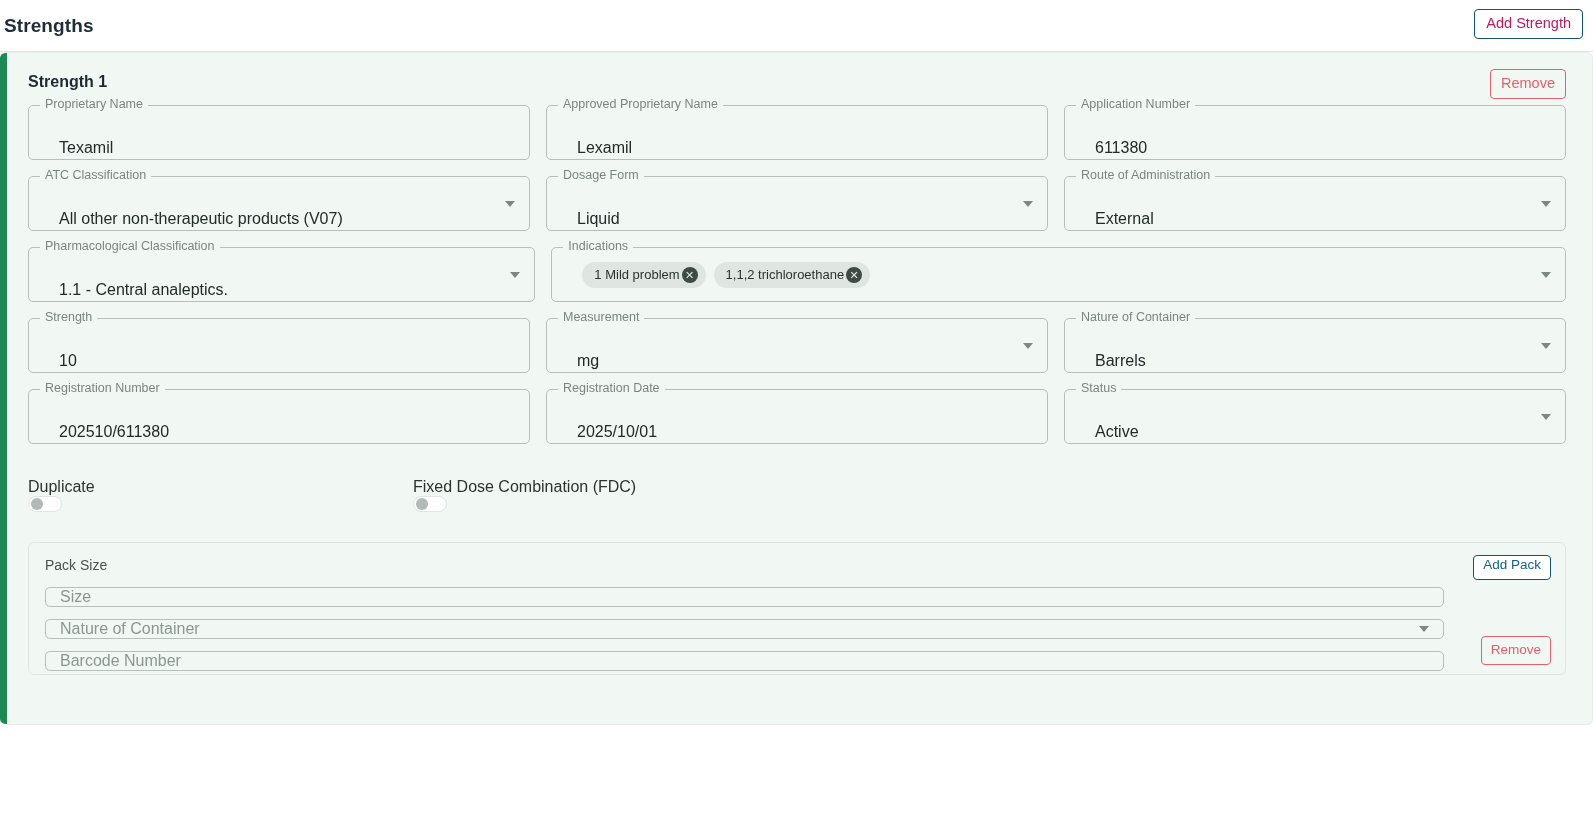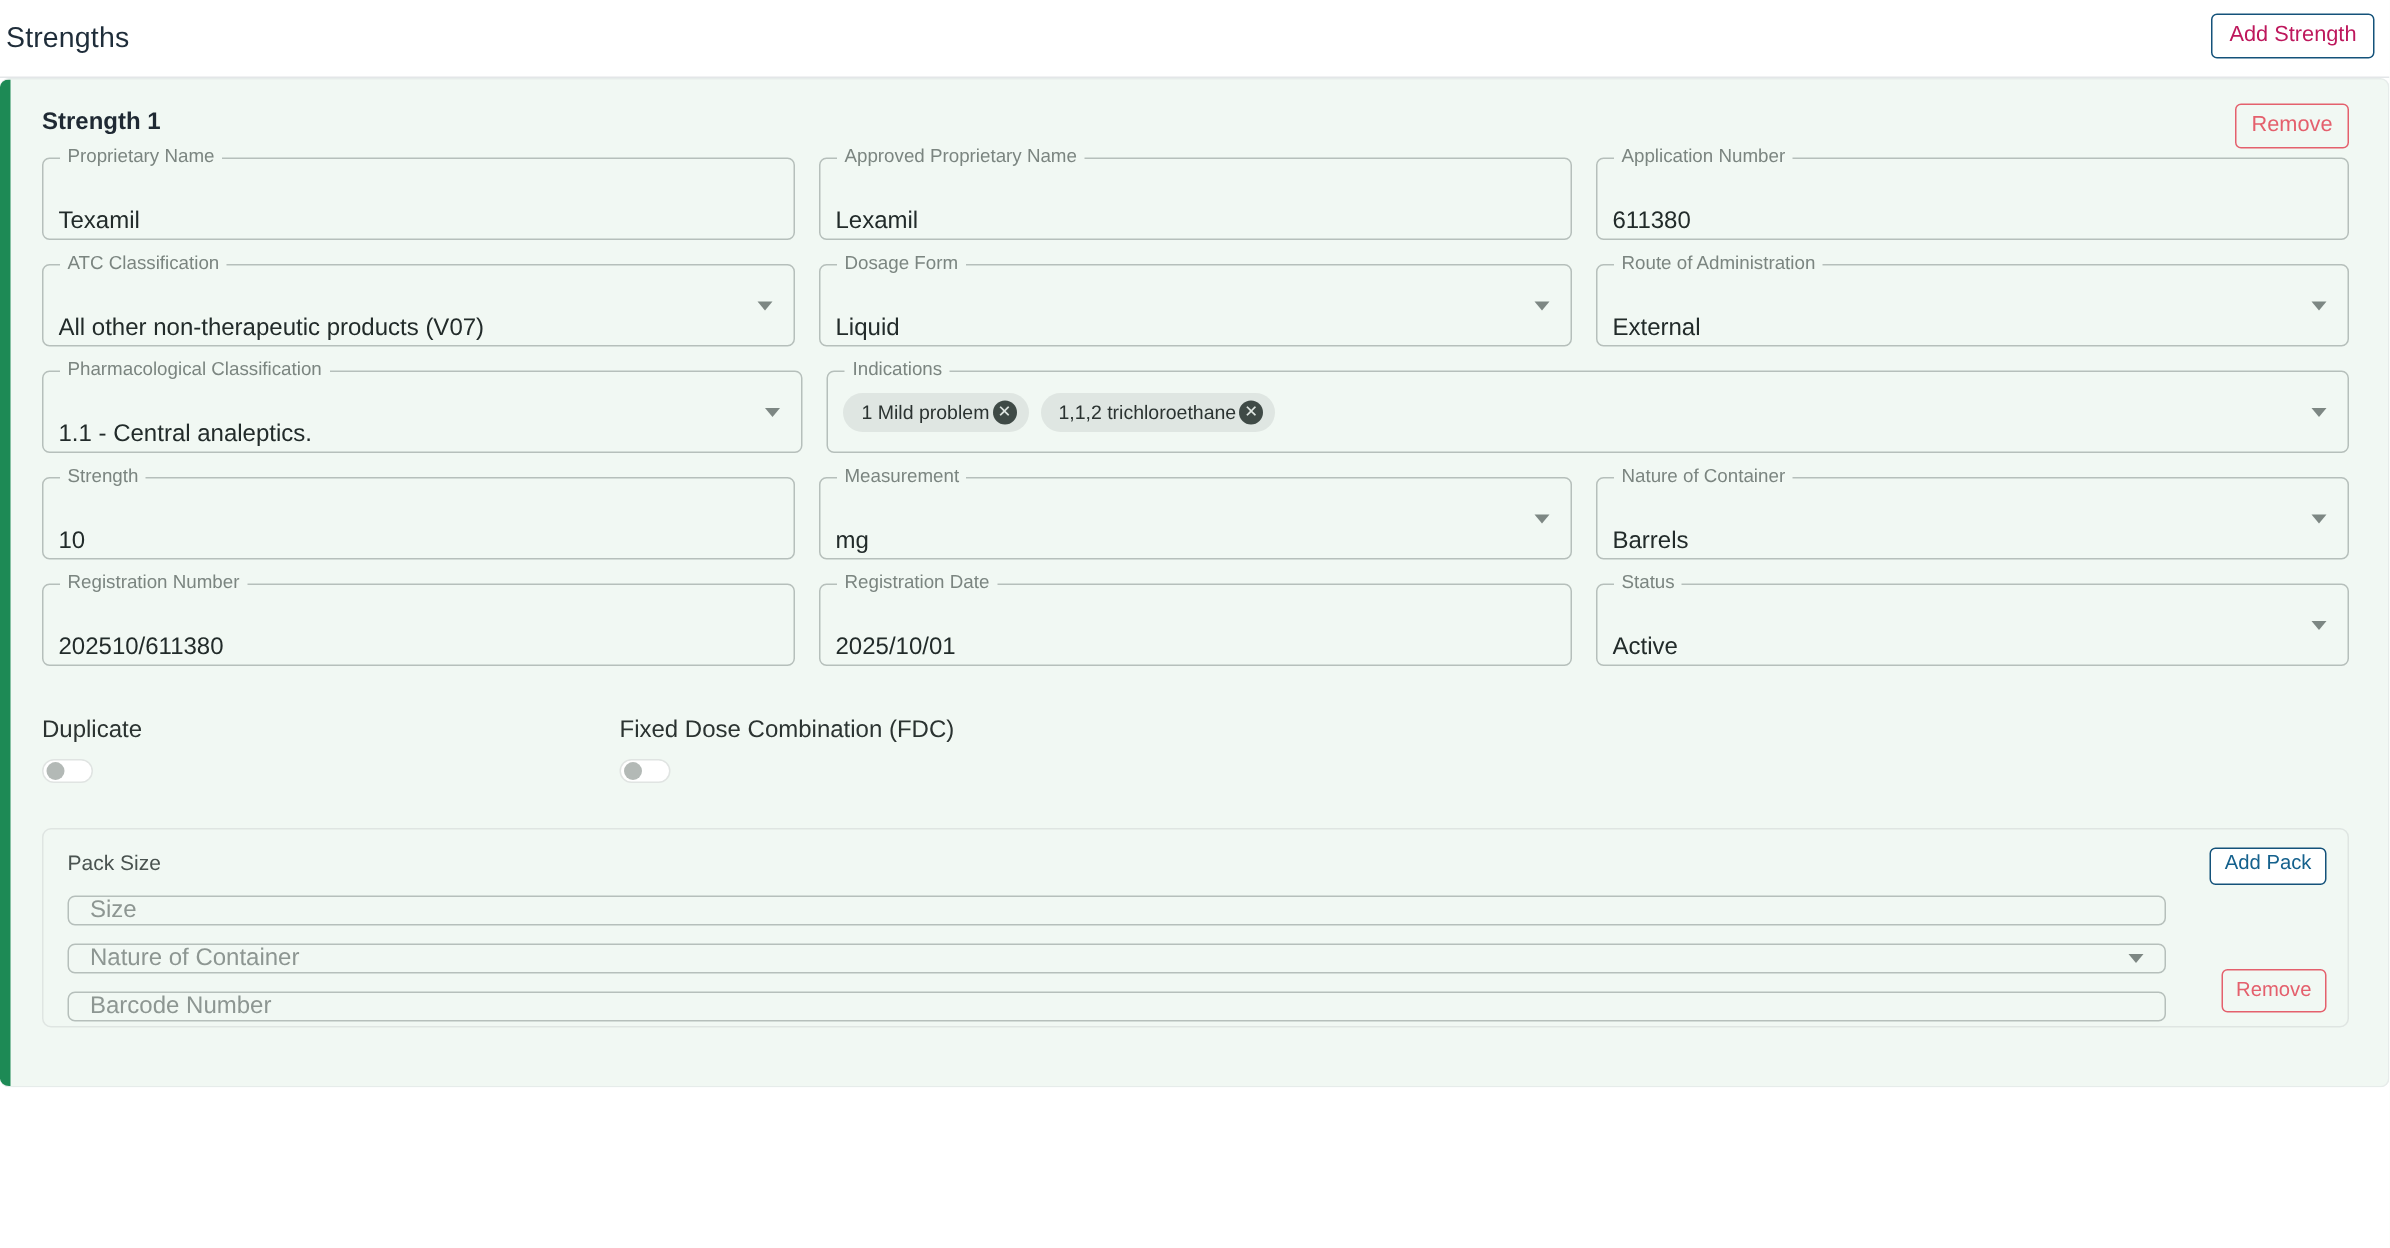--- a/index.html
+++ b/index.html
@@ -17,21 +17,21 @@
     height: 52px;
     background: #ffffff;
     border-bottom: 1px solid #e3e6e8;
     display: flex;
     align-items: center;
     padding: 0 0 0 4px;
   }
   .page-title {
     font-size: 19px;
     color: #1f2d3a;
-    font-weight: 400;
+    font-weight: 700;
     letter-spacing: .1px;
     text-align: right;
   }
   .btn-outline-blue {
     position: absolute;
     right: 10px;
     top: 9px;
     border: 1px solid #14527a;
     color: #be185d;
     background: #ffffff;
@@ -99,21 +99,21 @@
   .col.wide2 { flex: 2 1 0; }
 
   .field {
     position: relative;
     border: 1px solid #b6bfbb;
     border-radius: 5px;
     height: 55px;
     background: transparent;
     display: flex;
     align-items: center;
-    padding: 0 10px;
+    padding: 0 30px;
   }
   .field .legend {
     position: absolute;
     top: -8px;
     left: 11px;
     padding: 0 5px;
     background: #f1f8f3;
     font-size: 12.5px;
     color: #7b8580;
     line-height: 1;
@@ -168,21 +168,21 @@
 
   
   .toggle-row {
     display: flex;
     margin-top: 34px;
   }
   .toggle-group { width: 385px; }
   .toggle-label {
     font-size: 16px;
     color: #2b3331;
-    margin-bottom: 10px;
+    margin-bottom: 0;
   }
   .switch {
     width: 34px; height: 16px;
     background: #ffffff;
     border-radius: 9px;
     border: 1px solid #e0e4e2;
     position: relative;
     cursor: pointer;
   }
   .switch .knob {

